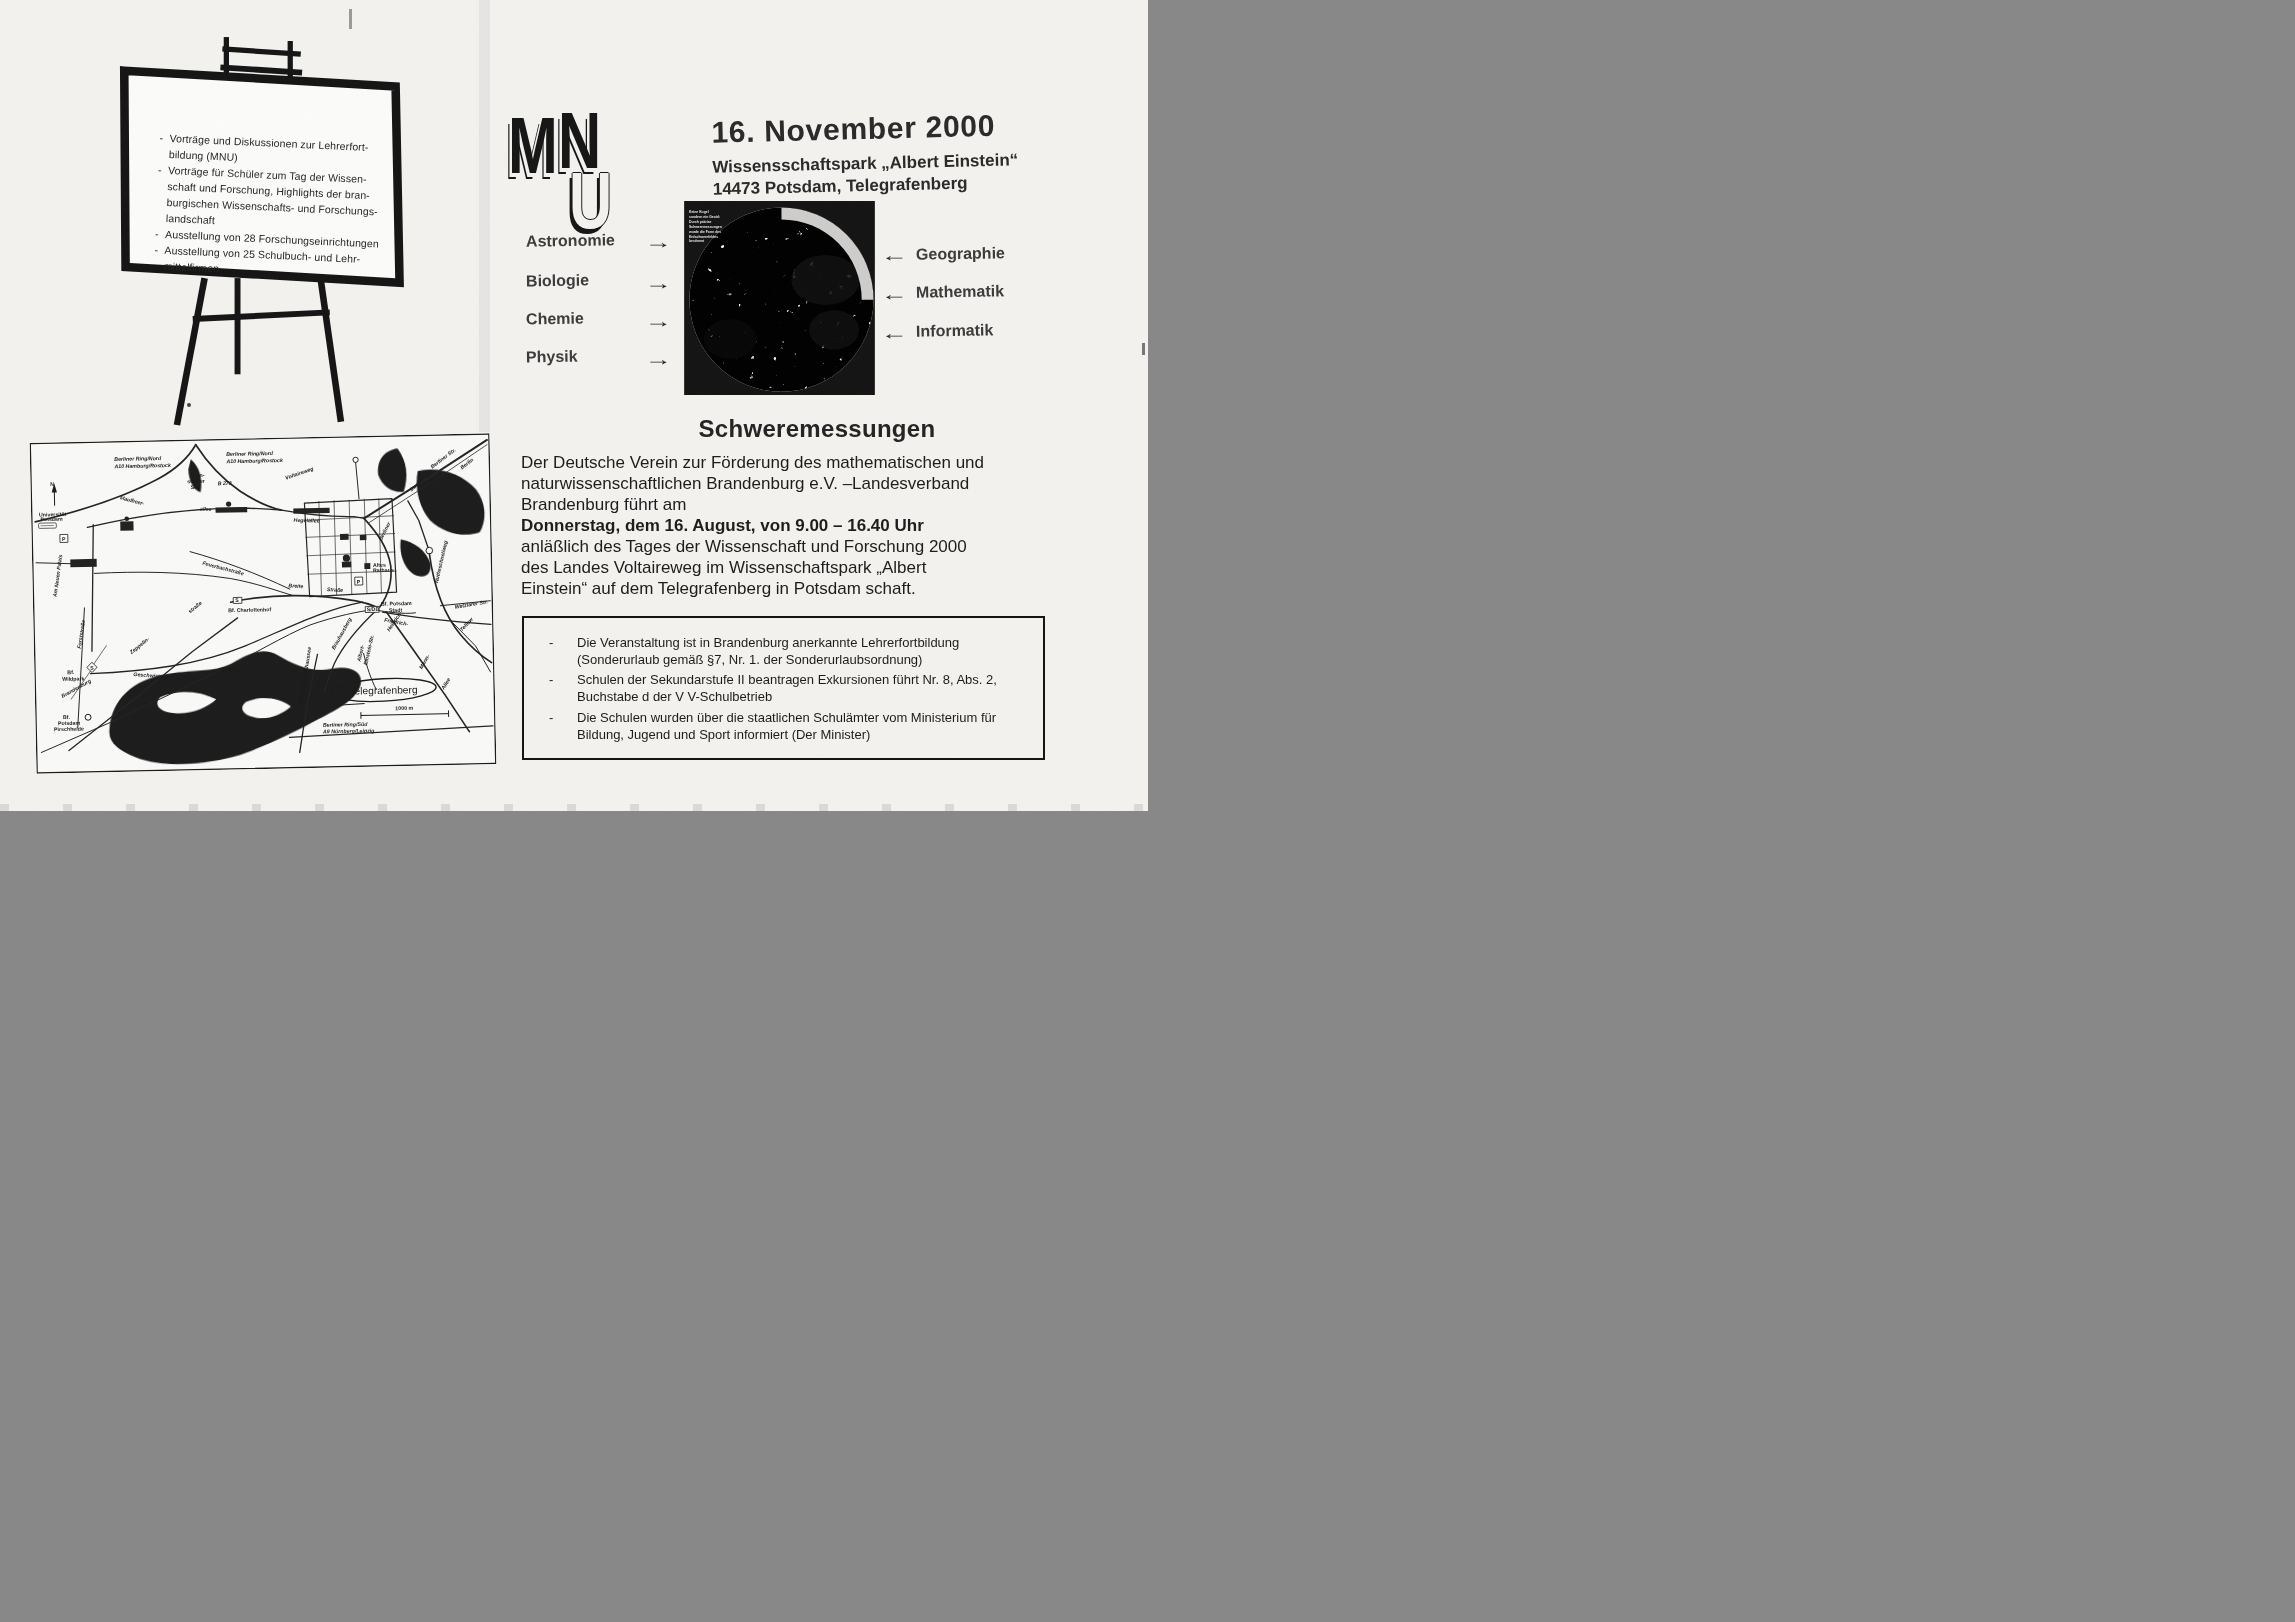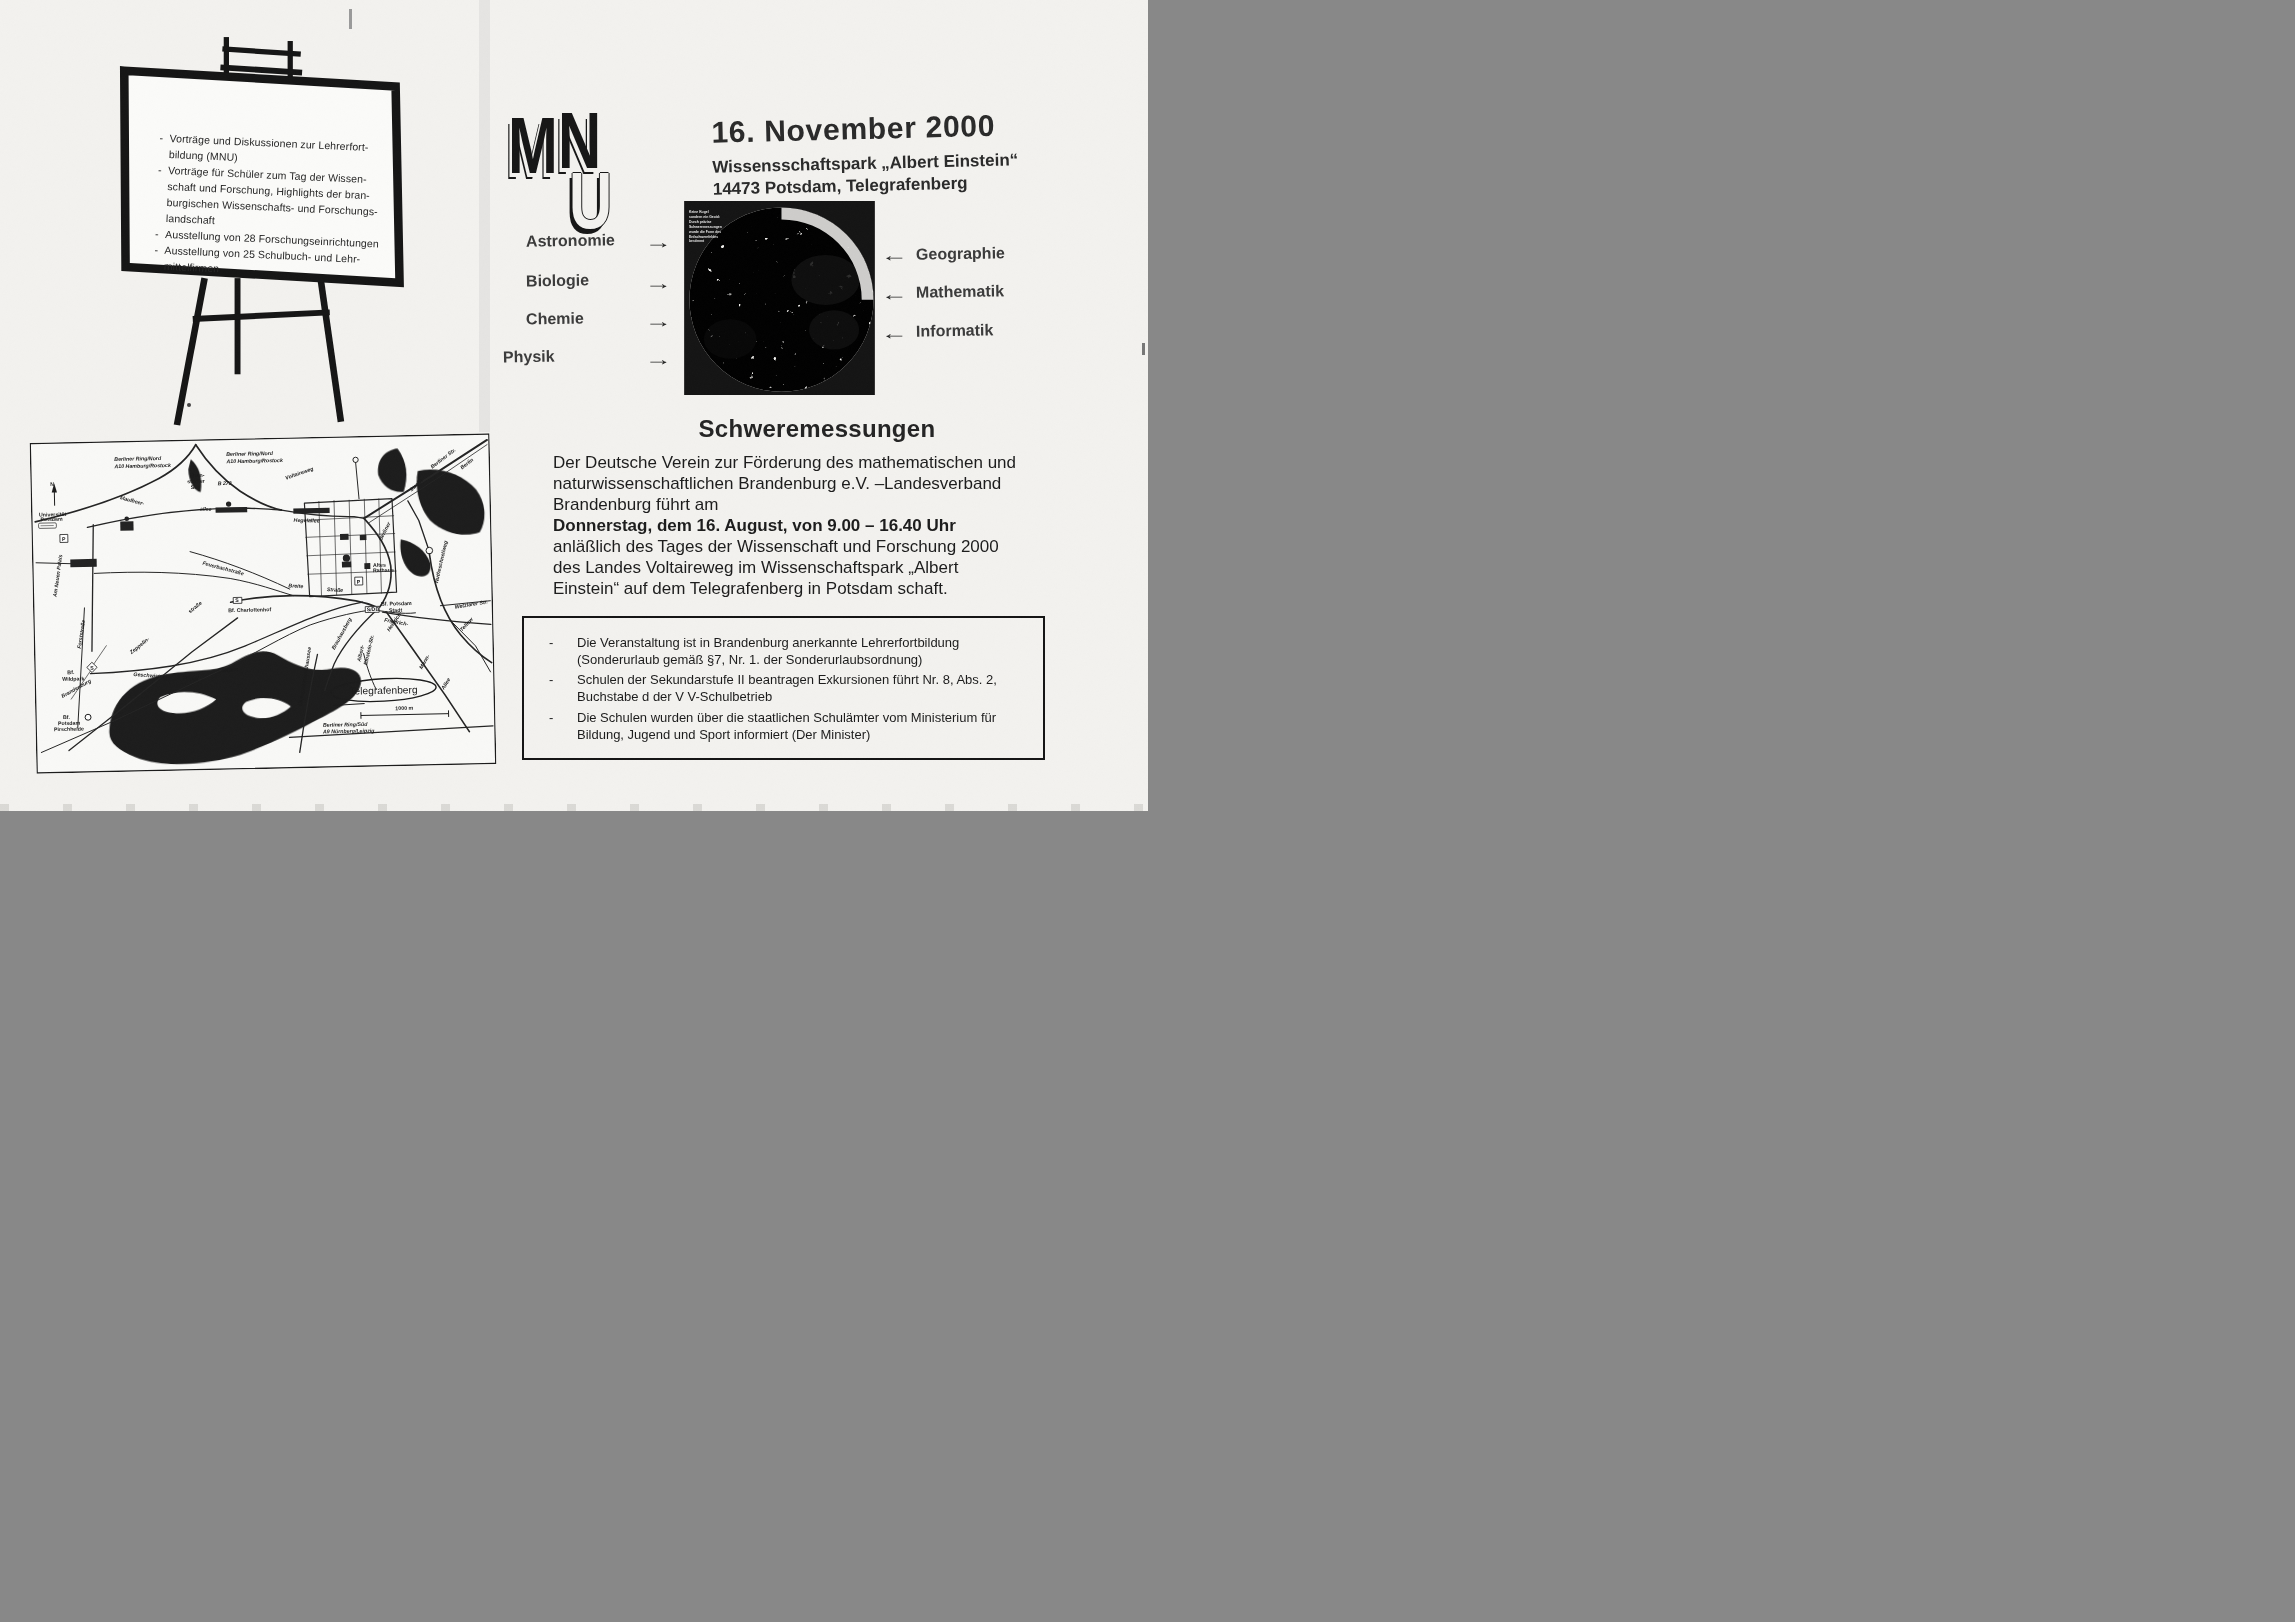--- a/index.html
+++ b/index.html
@@ -35,21 +35,21 @@
 
   
   .earth{left:684px;top:201px;}
   .earth-caption{left:689px;top:210px;width:53px;font-size:3.4px;line-height:4.9px;color:#e9e9e9;
                  font-weight:bold;z-index:3;}
 
   
   .program-title{left:593px;top:415px;width:448px;text-align:center;font-size:24px;font-weight:bold;
                  color:#242424;letter-spacing:0.3px;}
   .program-text{left:521px;top:452px;width:580px;font-size:17px;line-height:21px;color:#1c1c1c;}
-  .program-text .ln{display:block;margin-left:32px;}
+  .program-text .ln{display:block;}
   .program-text .bold{font-weight:bold;}
 
   
   .info-box{left:522px;top:616px;width:519px;height:140px;border:2px solid #141414;background:transparent;}
   .info-box ul{list-style:none;margin:16px 0 0 0;padding:0 0 0 53px;}
   .info-box li{position:relative;width:456px;font-size:13px;line-height:17px;color:#1b1b1b;margin-bottom:3.3px;}
   .info-box .dash{position:absolute;left:-28px;top:0;}
 
   
   .map-wrap{left:33px;top:438px;transform:rotate(-1.2deg);transform-origin:50% 50%;}
@@ -122,21 +122,21 @@
     <div class="event-date">16. November 2000</div>
     <div class="event-sub">
       <div>Wissensschaftspark „Albert Einstein“</div>
       <div>14473 Potsdam, Telegrafenberg</div>
     </div>
   </div>
 
   <div class="subject" style="left:526px;top:232px;">Astronomie</div>
   <div class="subject" style="left:526px;top:272px;">Biologie</div>
   <div class="subject" style="left:526px;top:310px;">Chemie</div>
-  <div class="subject" style="left:503px;top:348px;">Physik</div>
+  <div class="subject" style="left:526px;top:348px;">Physik</div>
   <span class="subj-arrow" style="left:649px;top:232px;">→</span>
   <span class="subj-arrow" style="left:649px;top:273px;">→</span>
   <span class="subj-arrow" style="left:649px;top:311px;">→</span>
   <span class="subj-arrow" style="left:649px;top:349px;">→</span>
 
   <span class="subj-arrow" style="left:885px;top:245px;">←</span>
   <span class="subj-arrow" style="left:885px;top:284px;">←</span>
   <span class="subj-arrow" style="left:885px;top:323px;">←</span>
   <div class="subject" style="left:916px;top:245px;">Geographie</div>
   <div class="subject" style="left:916px;top:283px;">Mathematik</div>

